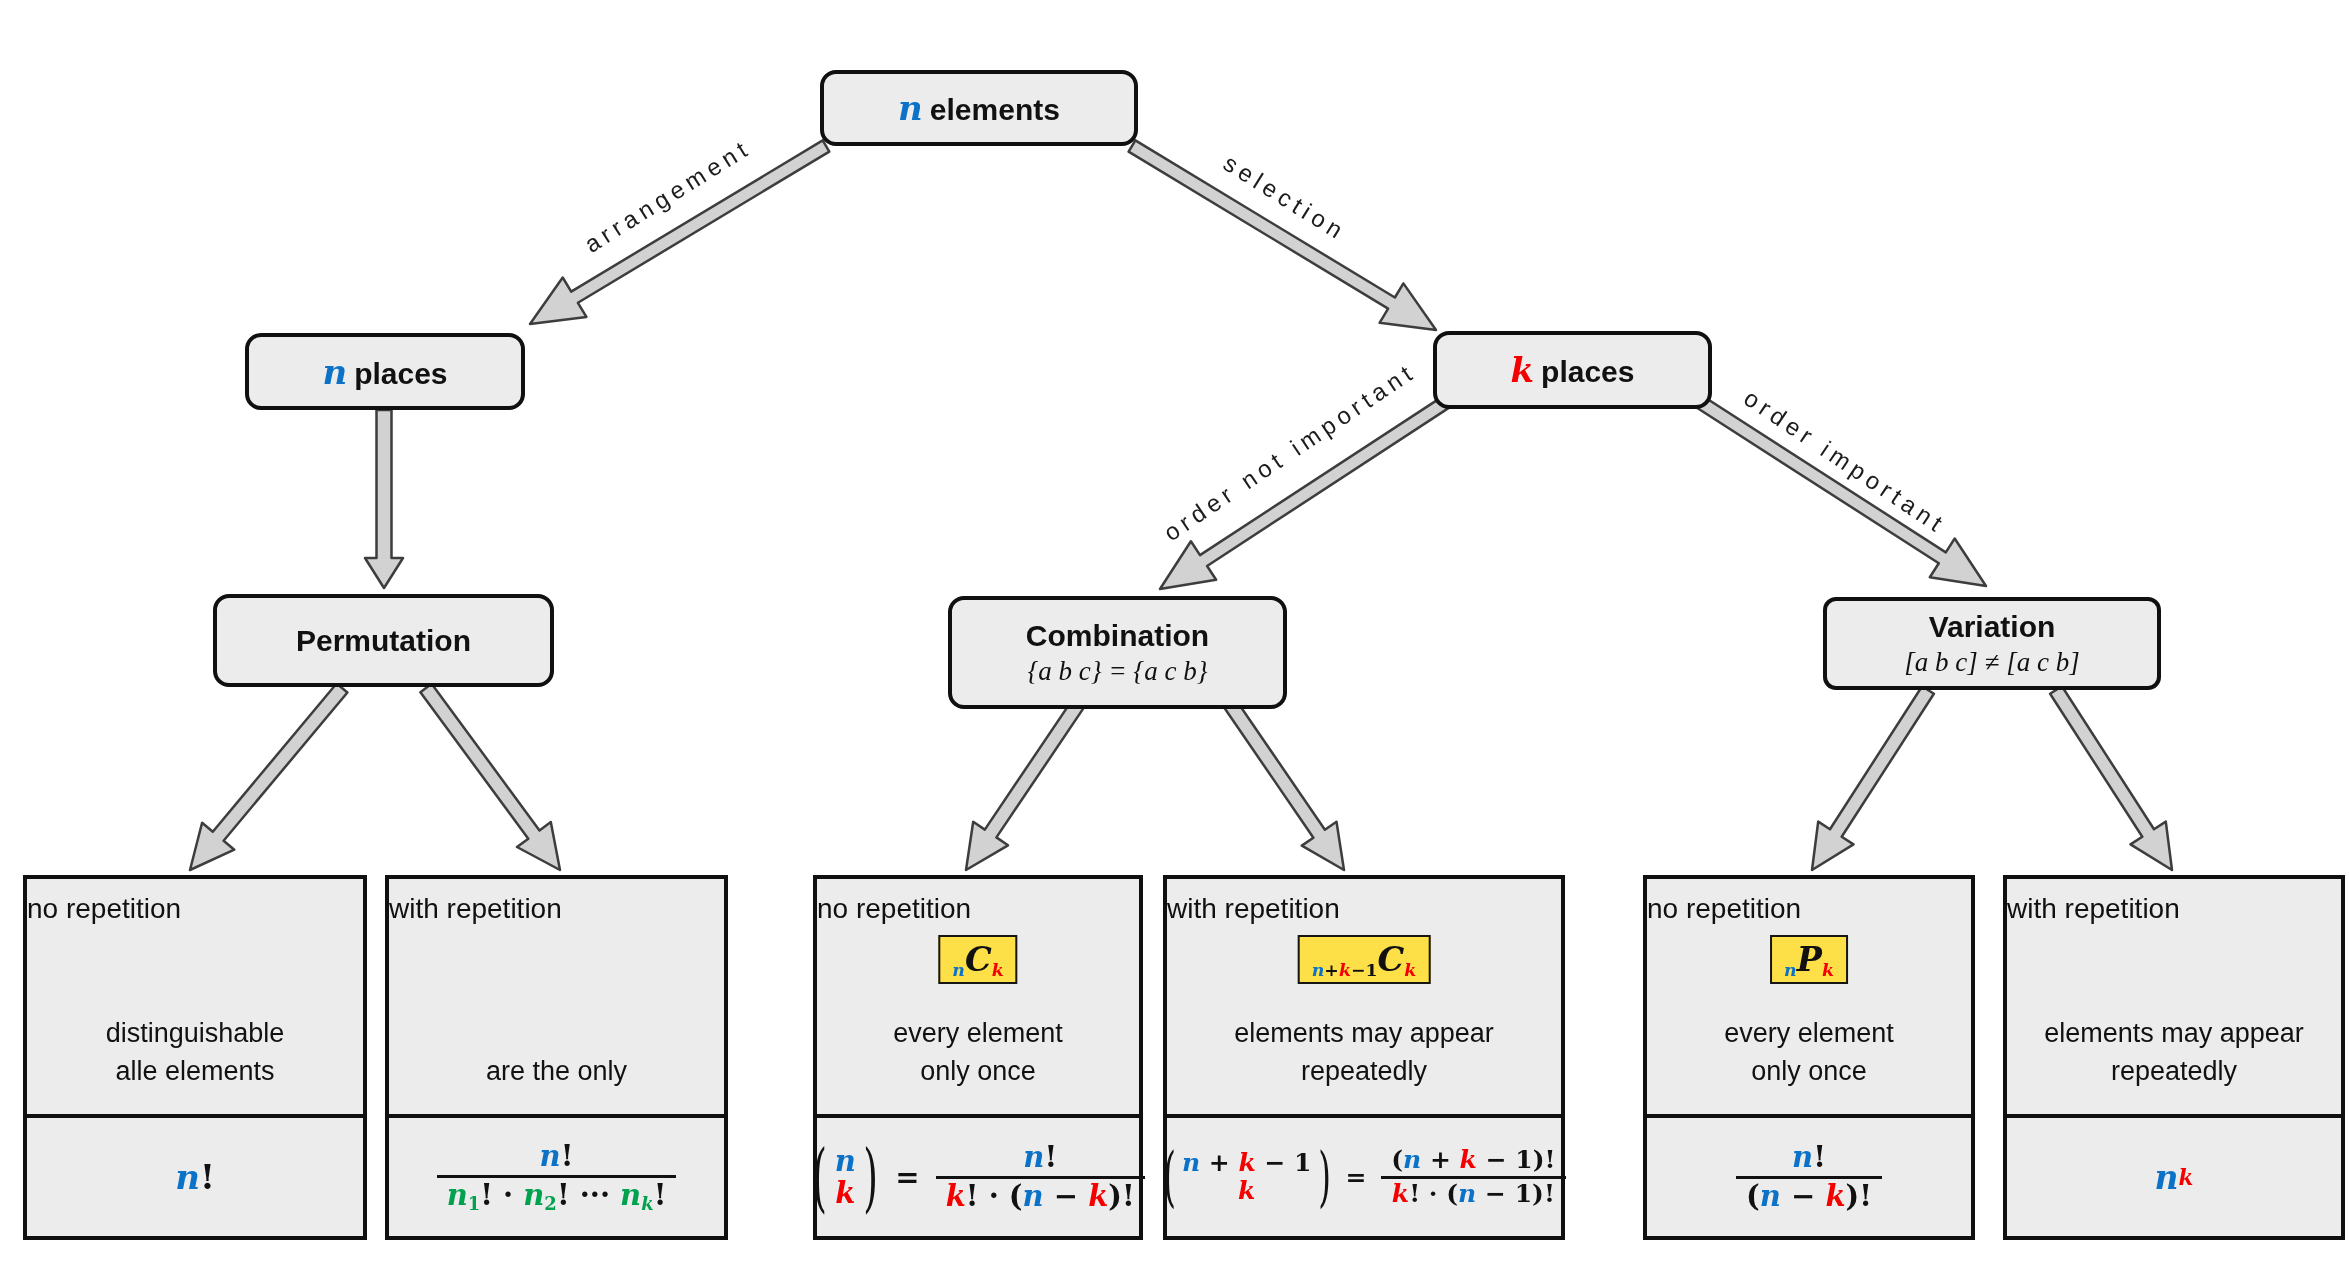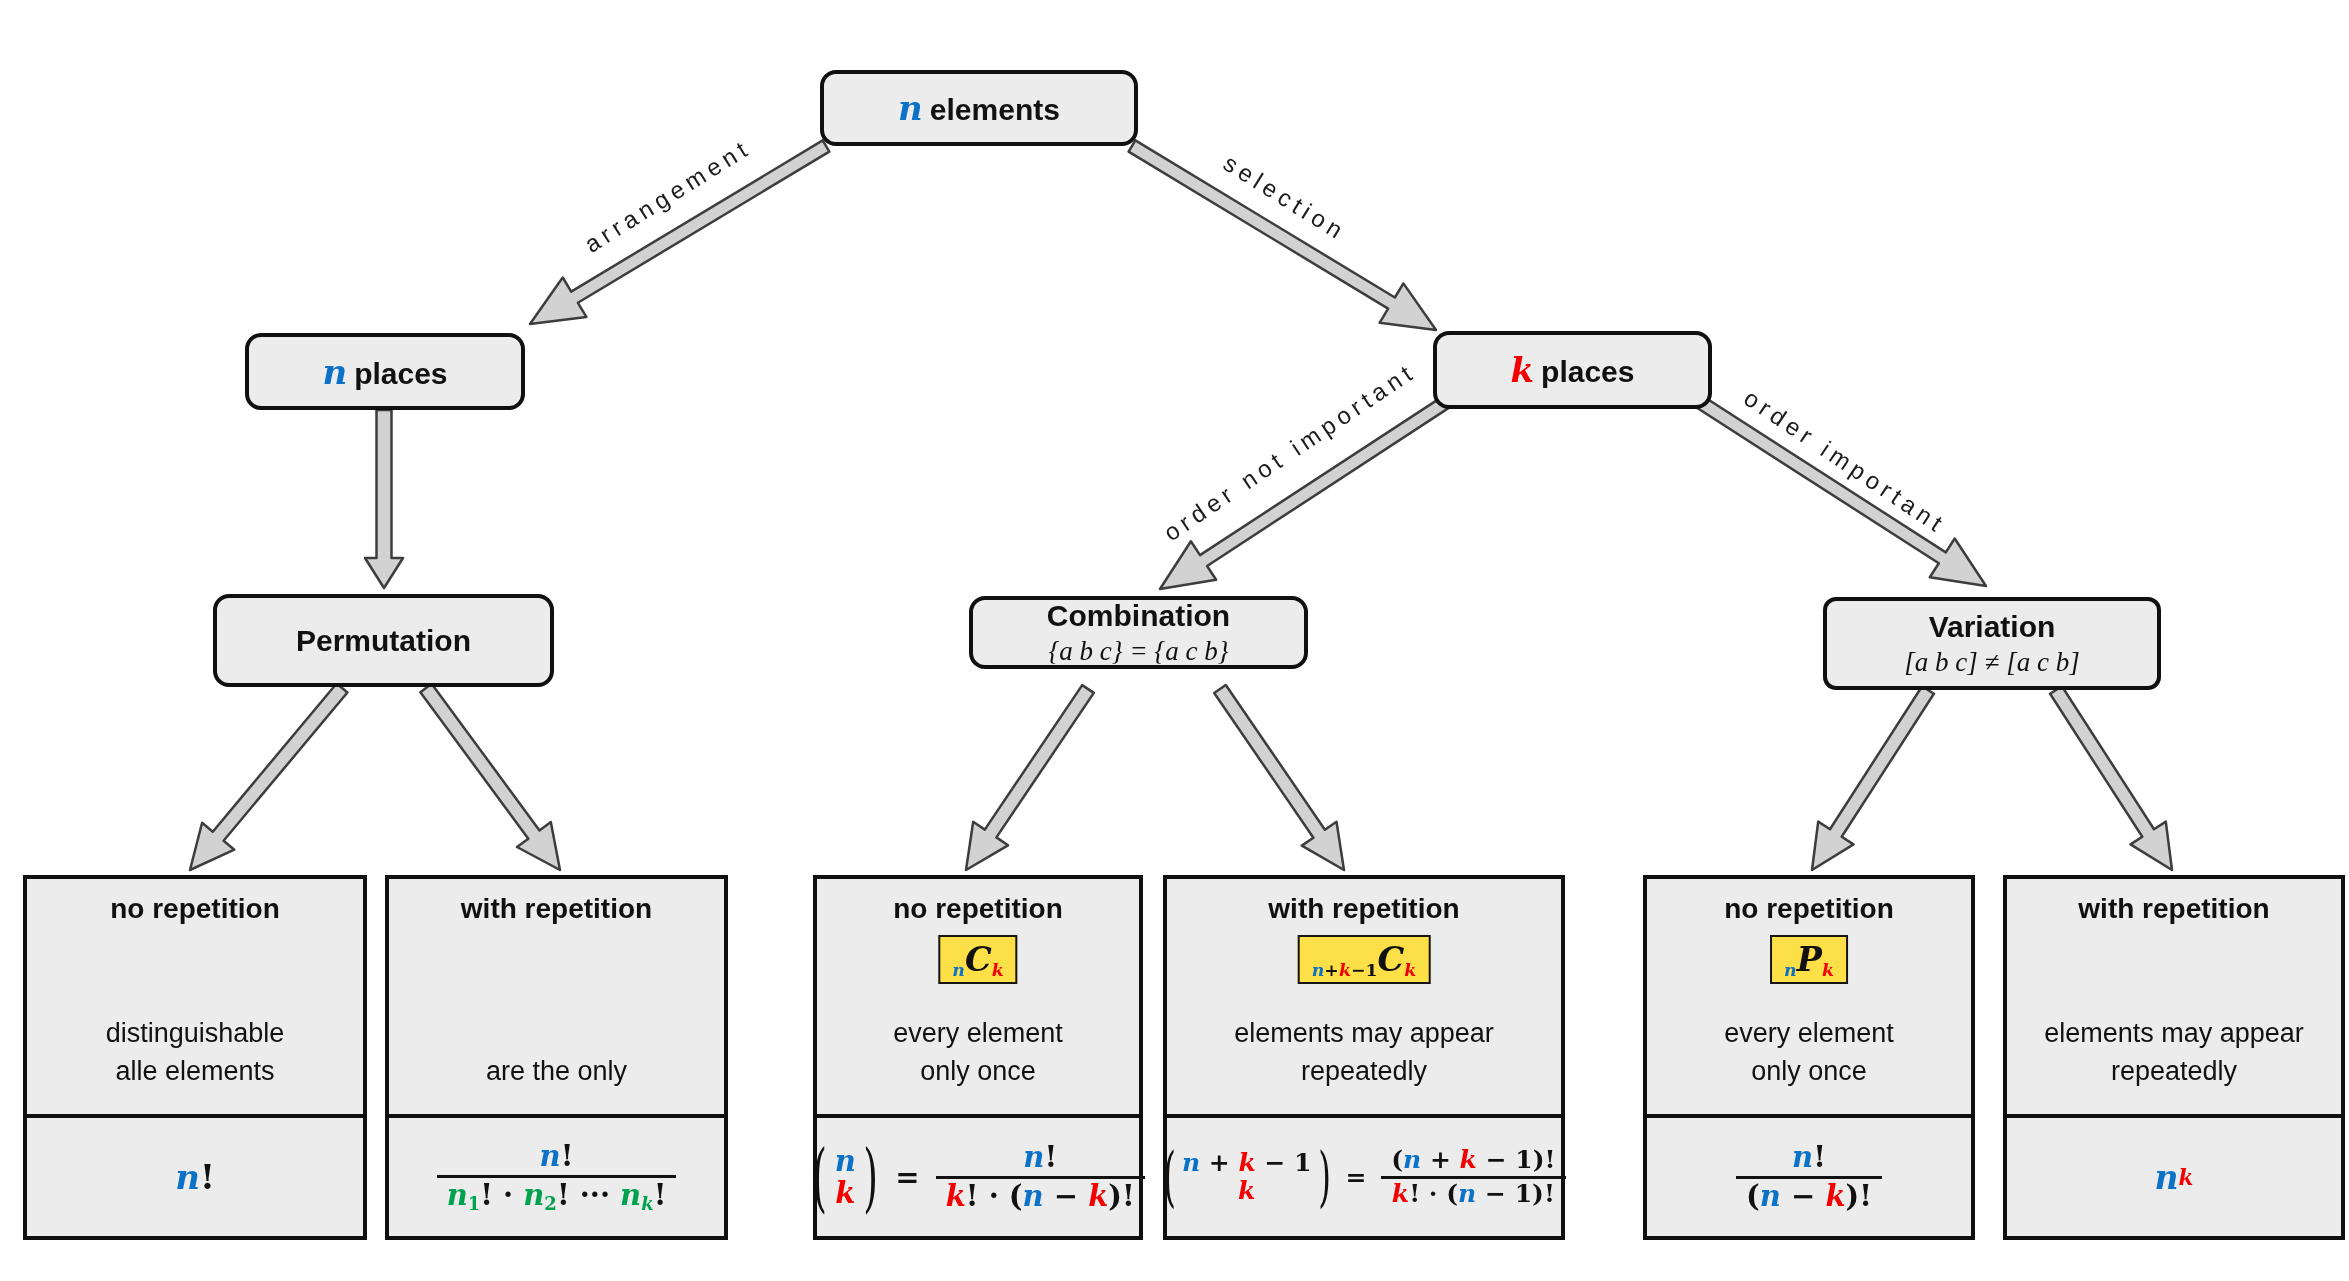--- a/index.html
+++ b/index.html
@@ -12,21 +12,21 @@
   
   .node{position:absolute;z-index:3;background:#ececec;border:4px solid #101010;border-radius:16px;
         box-sizing:border-box;display:flex;flex-direction:column;justify-content:center;align-items:center;}
   .node-title{font-size:30px;font-weight:bold;display:flex;align-items:baseline;justify-content:center;white-space:nowrap;}
   .nvar{font-family:"DejaVu Serif",serif;font-style:italic;font-weight:bold;font-size:34px;margin-right:7px;}
   .node-sub{font-family:"Liberation Serif",serif;font-style:italic;font-size:27px;margin-top:3px;white-space:nowrap;}
   
   .leaf{position:absolute;top:875px;height:365px;z-index:3;background:#ececec;border:4px solid #101010;
         box-sizing:border-box;display:flex;flex-direction:column;}
   .leaf-main{position:relative;flex:1;}
-  .leaf-head{position:absolute;top:14px;width:100%;text-align:center;font-weight:bold;font-size:28px;}
+  .leaf-head{position:absolute;top:14px;width:100%;font-weight:normal;font-size:28px;}
   .badge{position:absolute;top:56px;left:50%;transform:translateX(-50%);border:2px solid #151515;
          background:#fde047;padding:2px 12px;font-size:28px;white-space:nowrap;}
   .badge:empty{display:none;}
   .desc{position:absolute;bottom:24px;width:100%;text-align:center;font-size:27px;line-height:1.38;}
   .leaf-formula{border-top:4px solid #101010;height:122px;display:flex;align-items:center;
                 justify-content:center;box-sizing:border-box;}
   
   .math{font-family:"DejaVu Serif",serif;font-weight:bold;color:#111;}
   .math-desc{font-family:"DejaVu Serif",serif;font-weight:normal;color:#111;}
   .tok{white-space:pre;}
@@ -95,21 +95,21 @@
     <div class="node-title">
       <span class="nvar tok c-red">k</span>
       <span>places</span>
     </div>
   </div>
 
   <div class="node" style="left:213px;top:594px;width:341px;height:93px;border-radius:16px;">
     <div class="node-title">Permutation</div>
   </div>
 
-  <div class="node" style="left:969px;top:596px;width:339px;height:73px;">
+  <div class="node" style="left:948px;top:596px;width:339px;height:113px;">
     <div class="node-title">Combination</div>
     <div class="node-sub">{a b c} = {a c b}</div>
   </div>
 
   <div class="node" style="left:1823px;top:597px;width:338px;height:93px;border-radius:13px;">
     <div class="node-title">Variation</div>
     <div class="node-sub">[a b c] ≠ [a c b]</div>
   </div>
 
   <div class="leaf leaf-1" style="left:23px;width:344px;">

